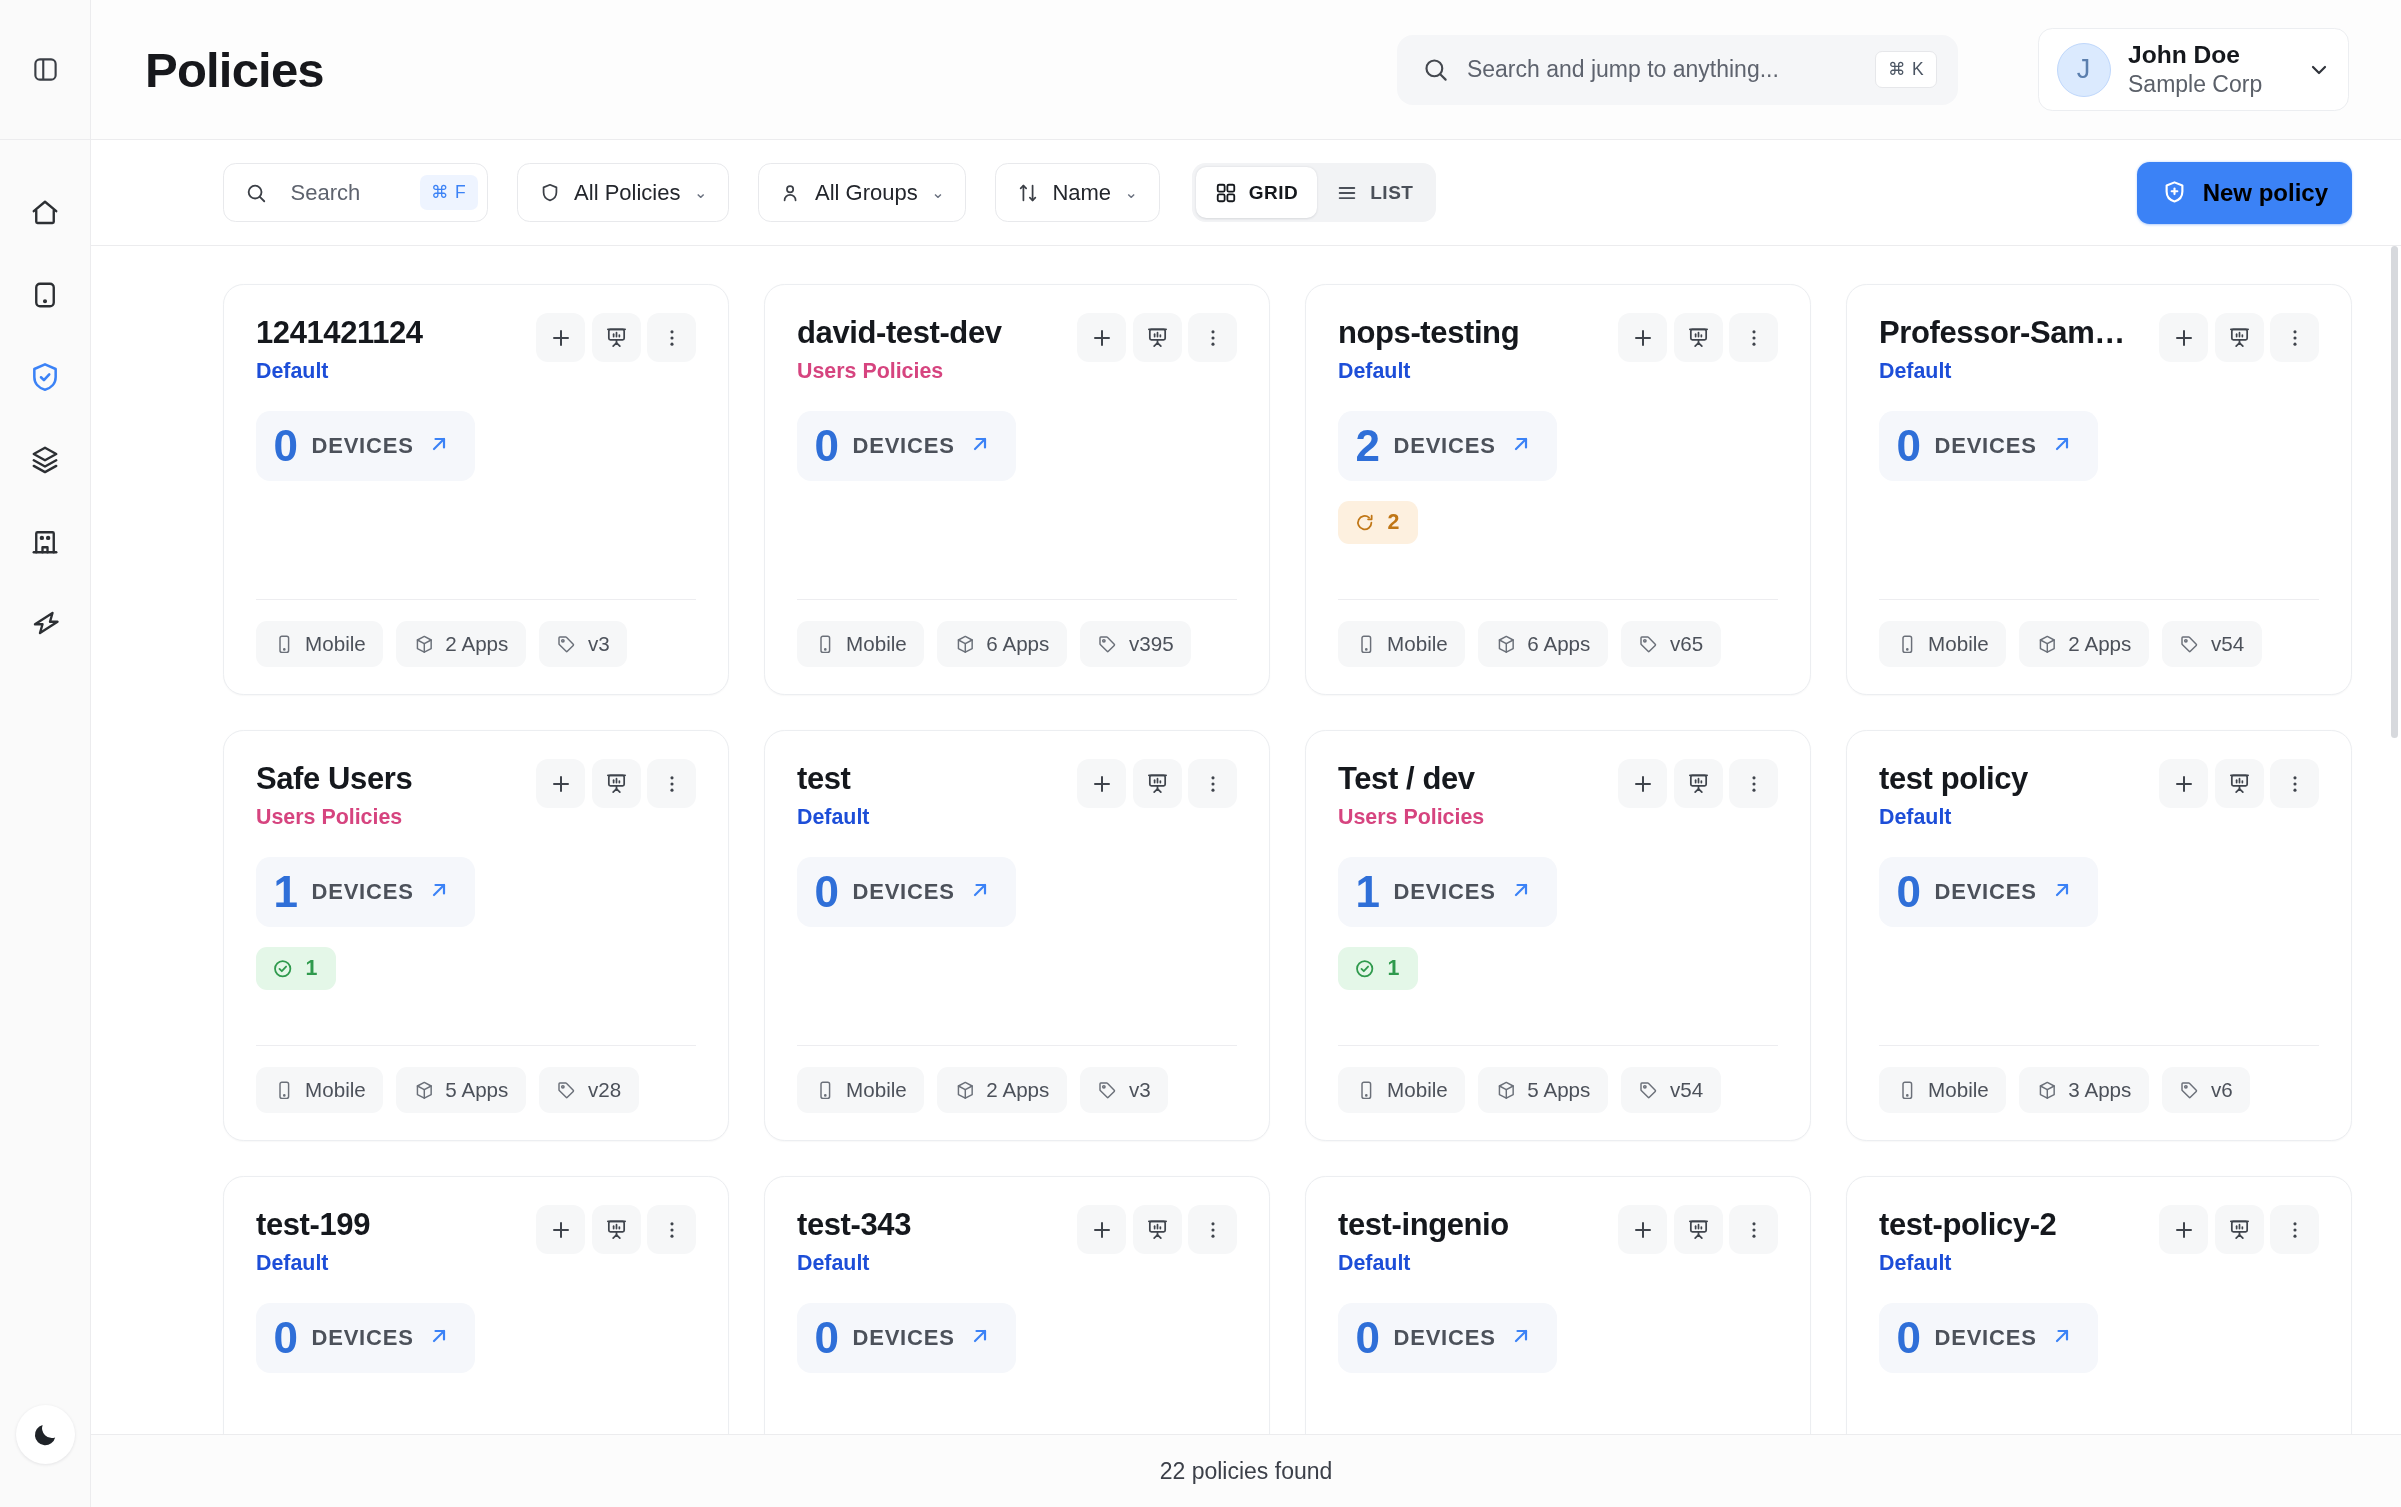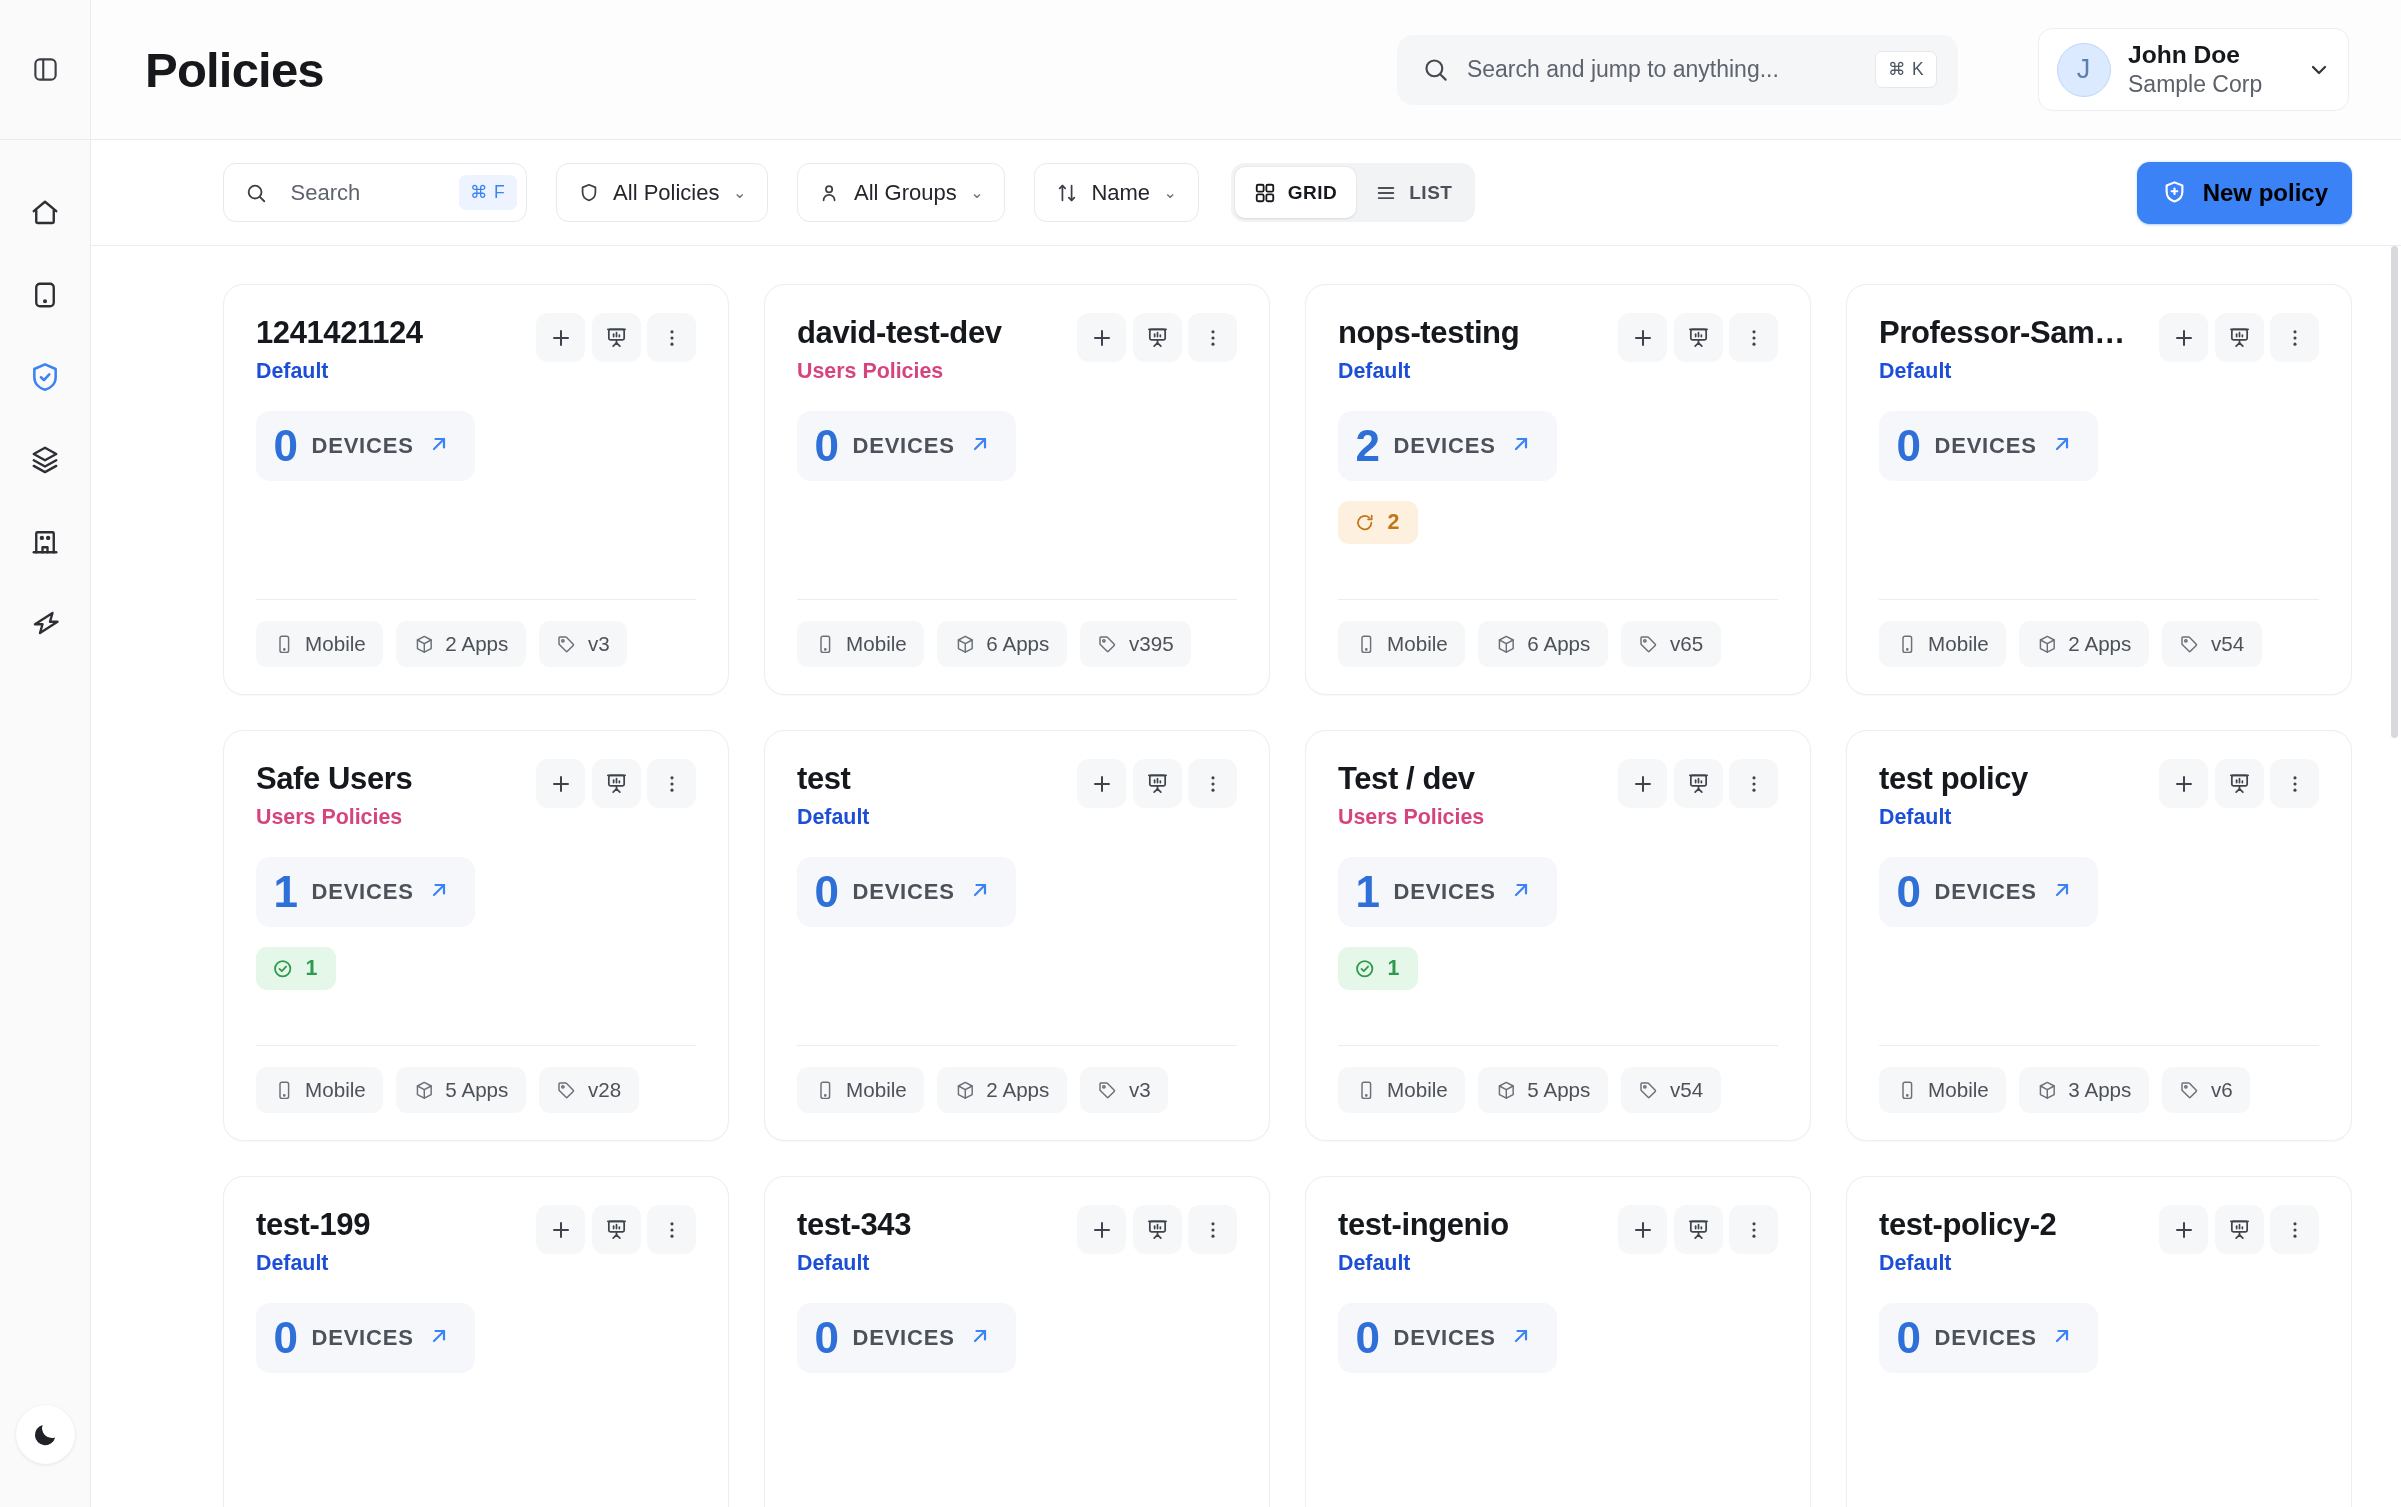--- a/index.html
+++ b/index.html
@@ -72,21 +72,21 @@
   
   .toolbar {
     height: 106px; flex: 0 0 106px; border-bottom: 0.8px solid #ececee;
     display:flex; align-items:center; padding: 0 49px 0 132px; gap: 29px; background:#fff;
   }
   .pill {
     height: 59px; border:0.8px solid #e8e9ec; border-radius: 12.7px; background:#fff;
     display:flex; align-items:center; padding: 0 20.6px; gap: 13.5px; cursor:pointer;
     font-size: 22px; color:#23262c; white-space:nowrap;
   }
-  .pill.search-pill { width: 304px; padding-right: 9.5px; gap: 24px; }
+  .pill.search-pill { width: 265px; padding-right: 9.5px; gap: 24px; }
   .pill.search-pill .lbl { color:#5e636e; flex:1 1 auto; }
   .kbd-blue {
     background:#eef4ff; border-radius: 7.1px; color:#3b82f6; font-size:17.5px;
     padding: 7.1px 11px; letter-spacing:0.8px;
   }
   .chev { color:#6b7280; font-size: 16px; line-height:1; }
   .viewtoggle {
     display:flex; align-items:center; background:#f2f3f5; border-radius: 13.5px; padding: 4px; margin-left: 3.2px;
   }
   .vt-btn { height: 51px; border-radius: 10.3px; display:flex; align-items:center; gap: 12px;
@@ -1093,16 +1093,19 @@
                 </svg></span>
     </div>
 
     <div class="card-spacer"></div>
 
     </div>
         </div>
       <div class="scroll-sliver"></div>
     </div>
 
+    <div class="footer">
+      <span>22 policies found</span>
+    </div>
 
   </div>
 </div>
 
 
 </body></html>

